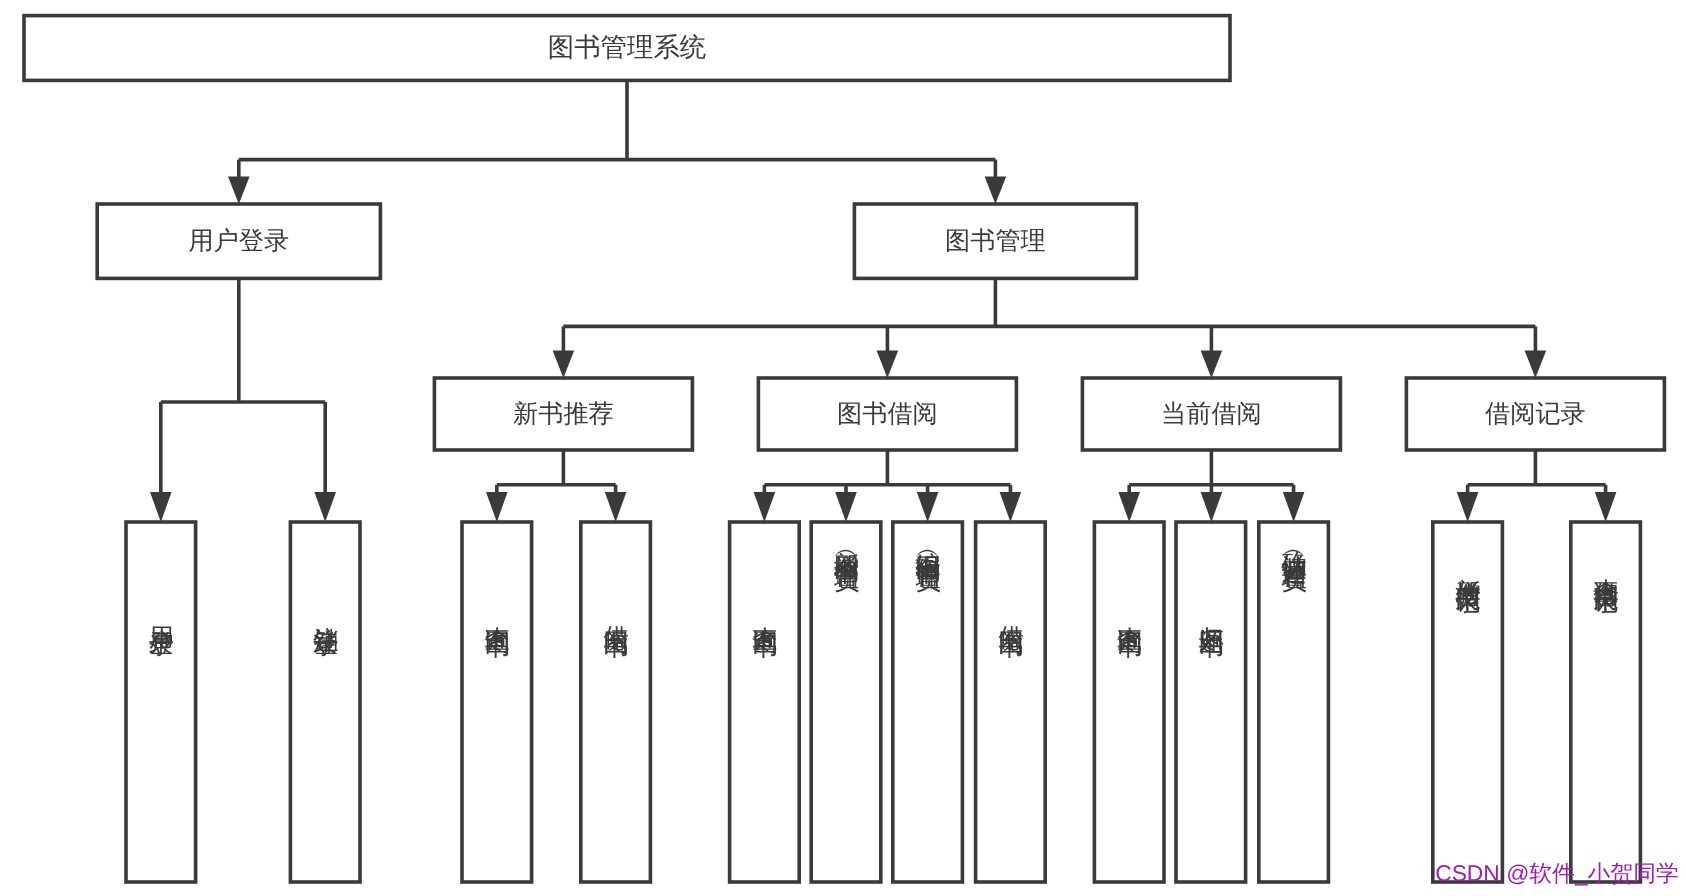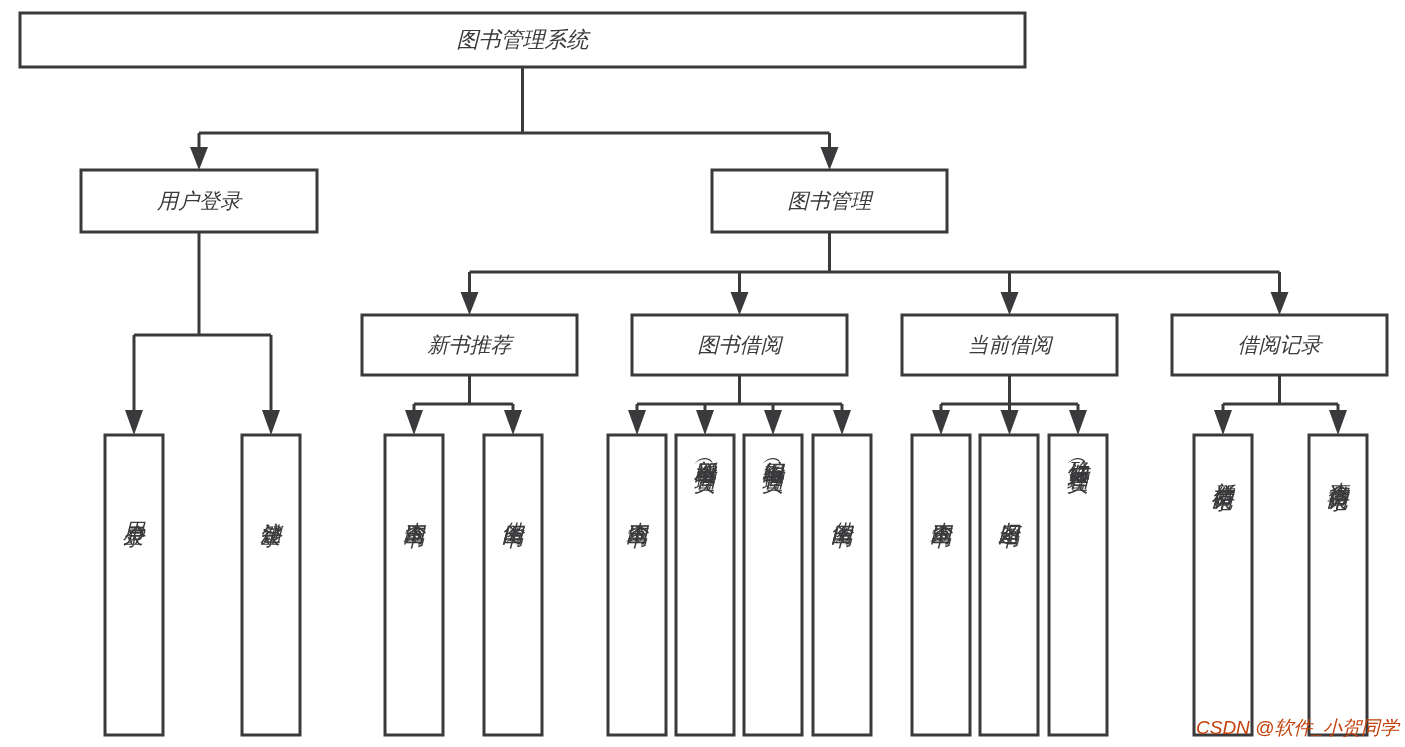--- a/index.html
+++ b/index.html
@@ -10,21 +10,20 @@
   }
   body {
     font-family: "Liberation Sans", "DejaVu Sans", sans-serif;
   }
   #diagram-root {
     position: relative;
     width: 1405px;
     height: 747px;
     background: #ffffff;
     overflow: hidden;
-    font-style: italic;
   }
   svg.flow {
     position: absolute;
     left: 0;
     top: 0;
     width: 1405px;
     height: 747px;
     display: block;
   }
   
@@ -67,21 +66,21 @@
     display: flex;
     align-items: center;
     justify-content: flex-start;
     white-space: nowrap;
     user-select: none;
   }
   .watermark {
     position: absolute;
     font-family: "Liberation Sans", "DejaVu Sans", sans-serif;
     font-size: 19px;
-    color: #c2410c;
+    color: #a21caf;
     white-space: nowrap;
     user-select: none;
   }
 </style>
 </head>
 <body>
 
 <div id="diagram-root">
 
   <svg class="flow" viewBox="0 0 1405 747" xmlns="http://www.w3.org/2000/svg">

